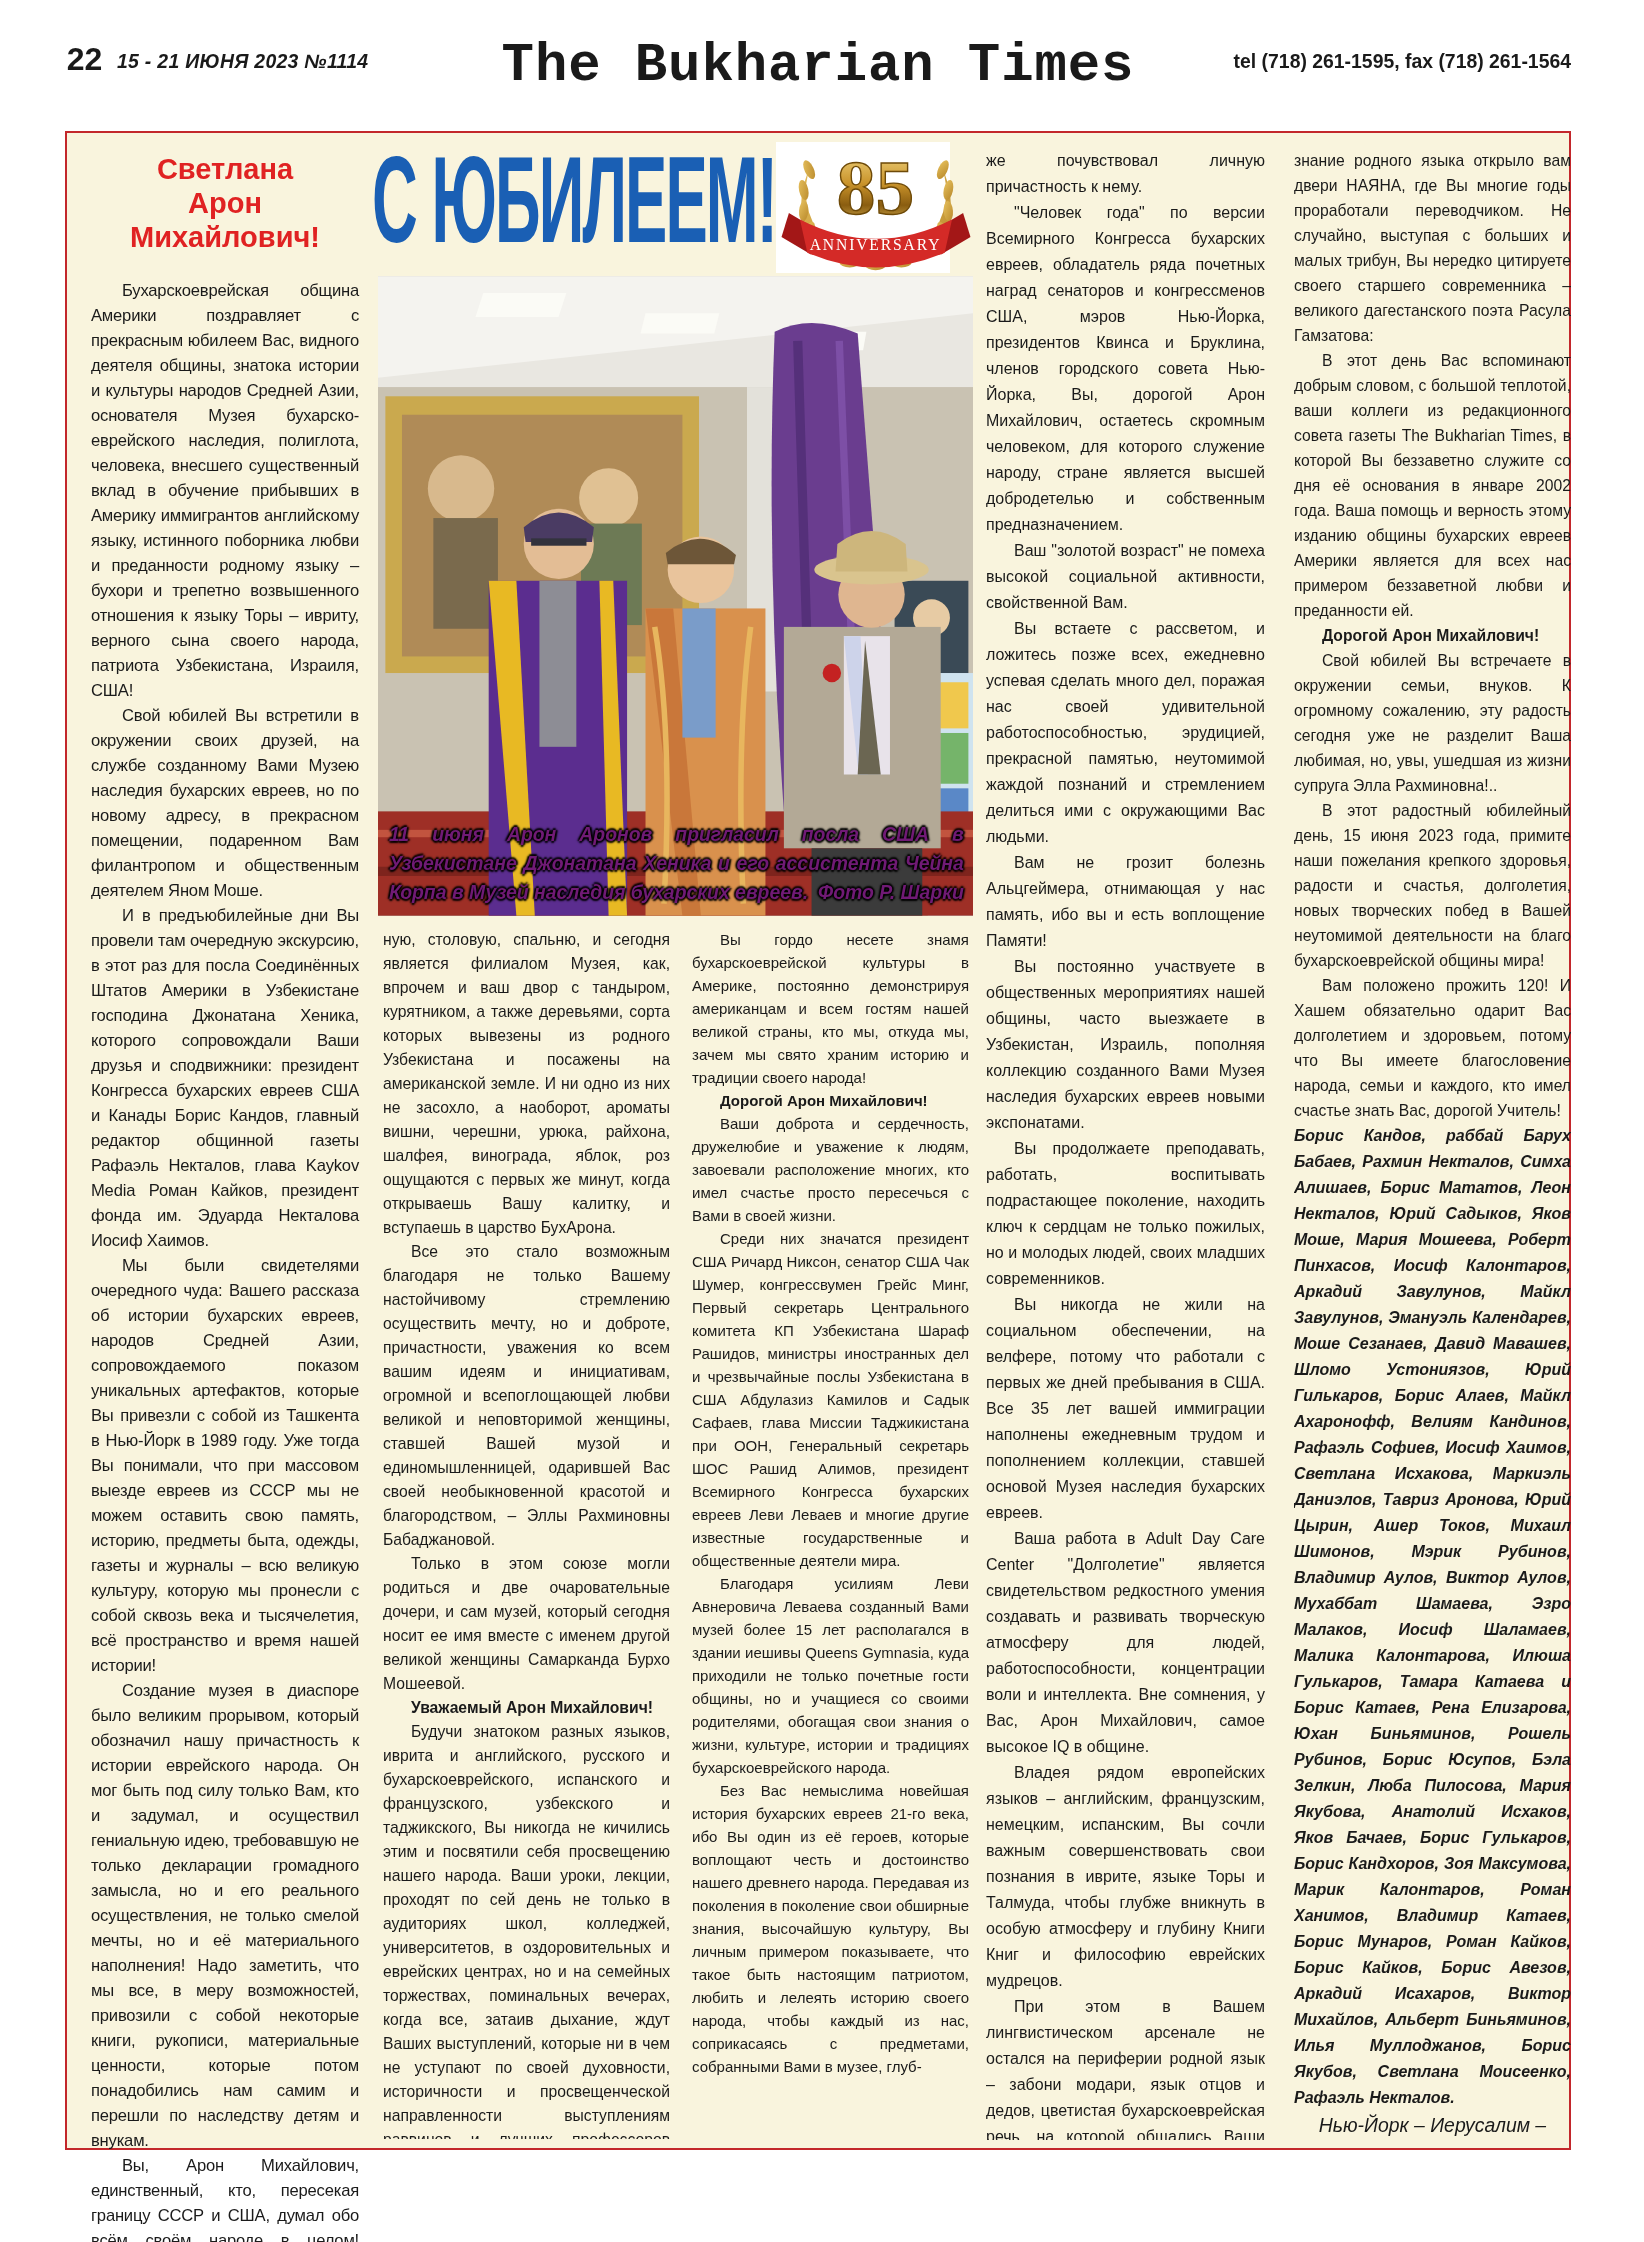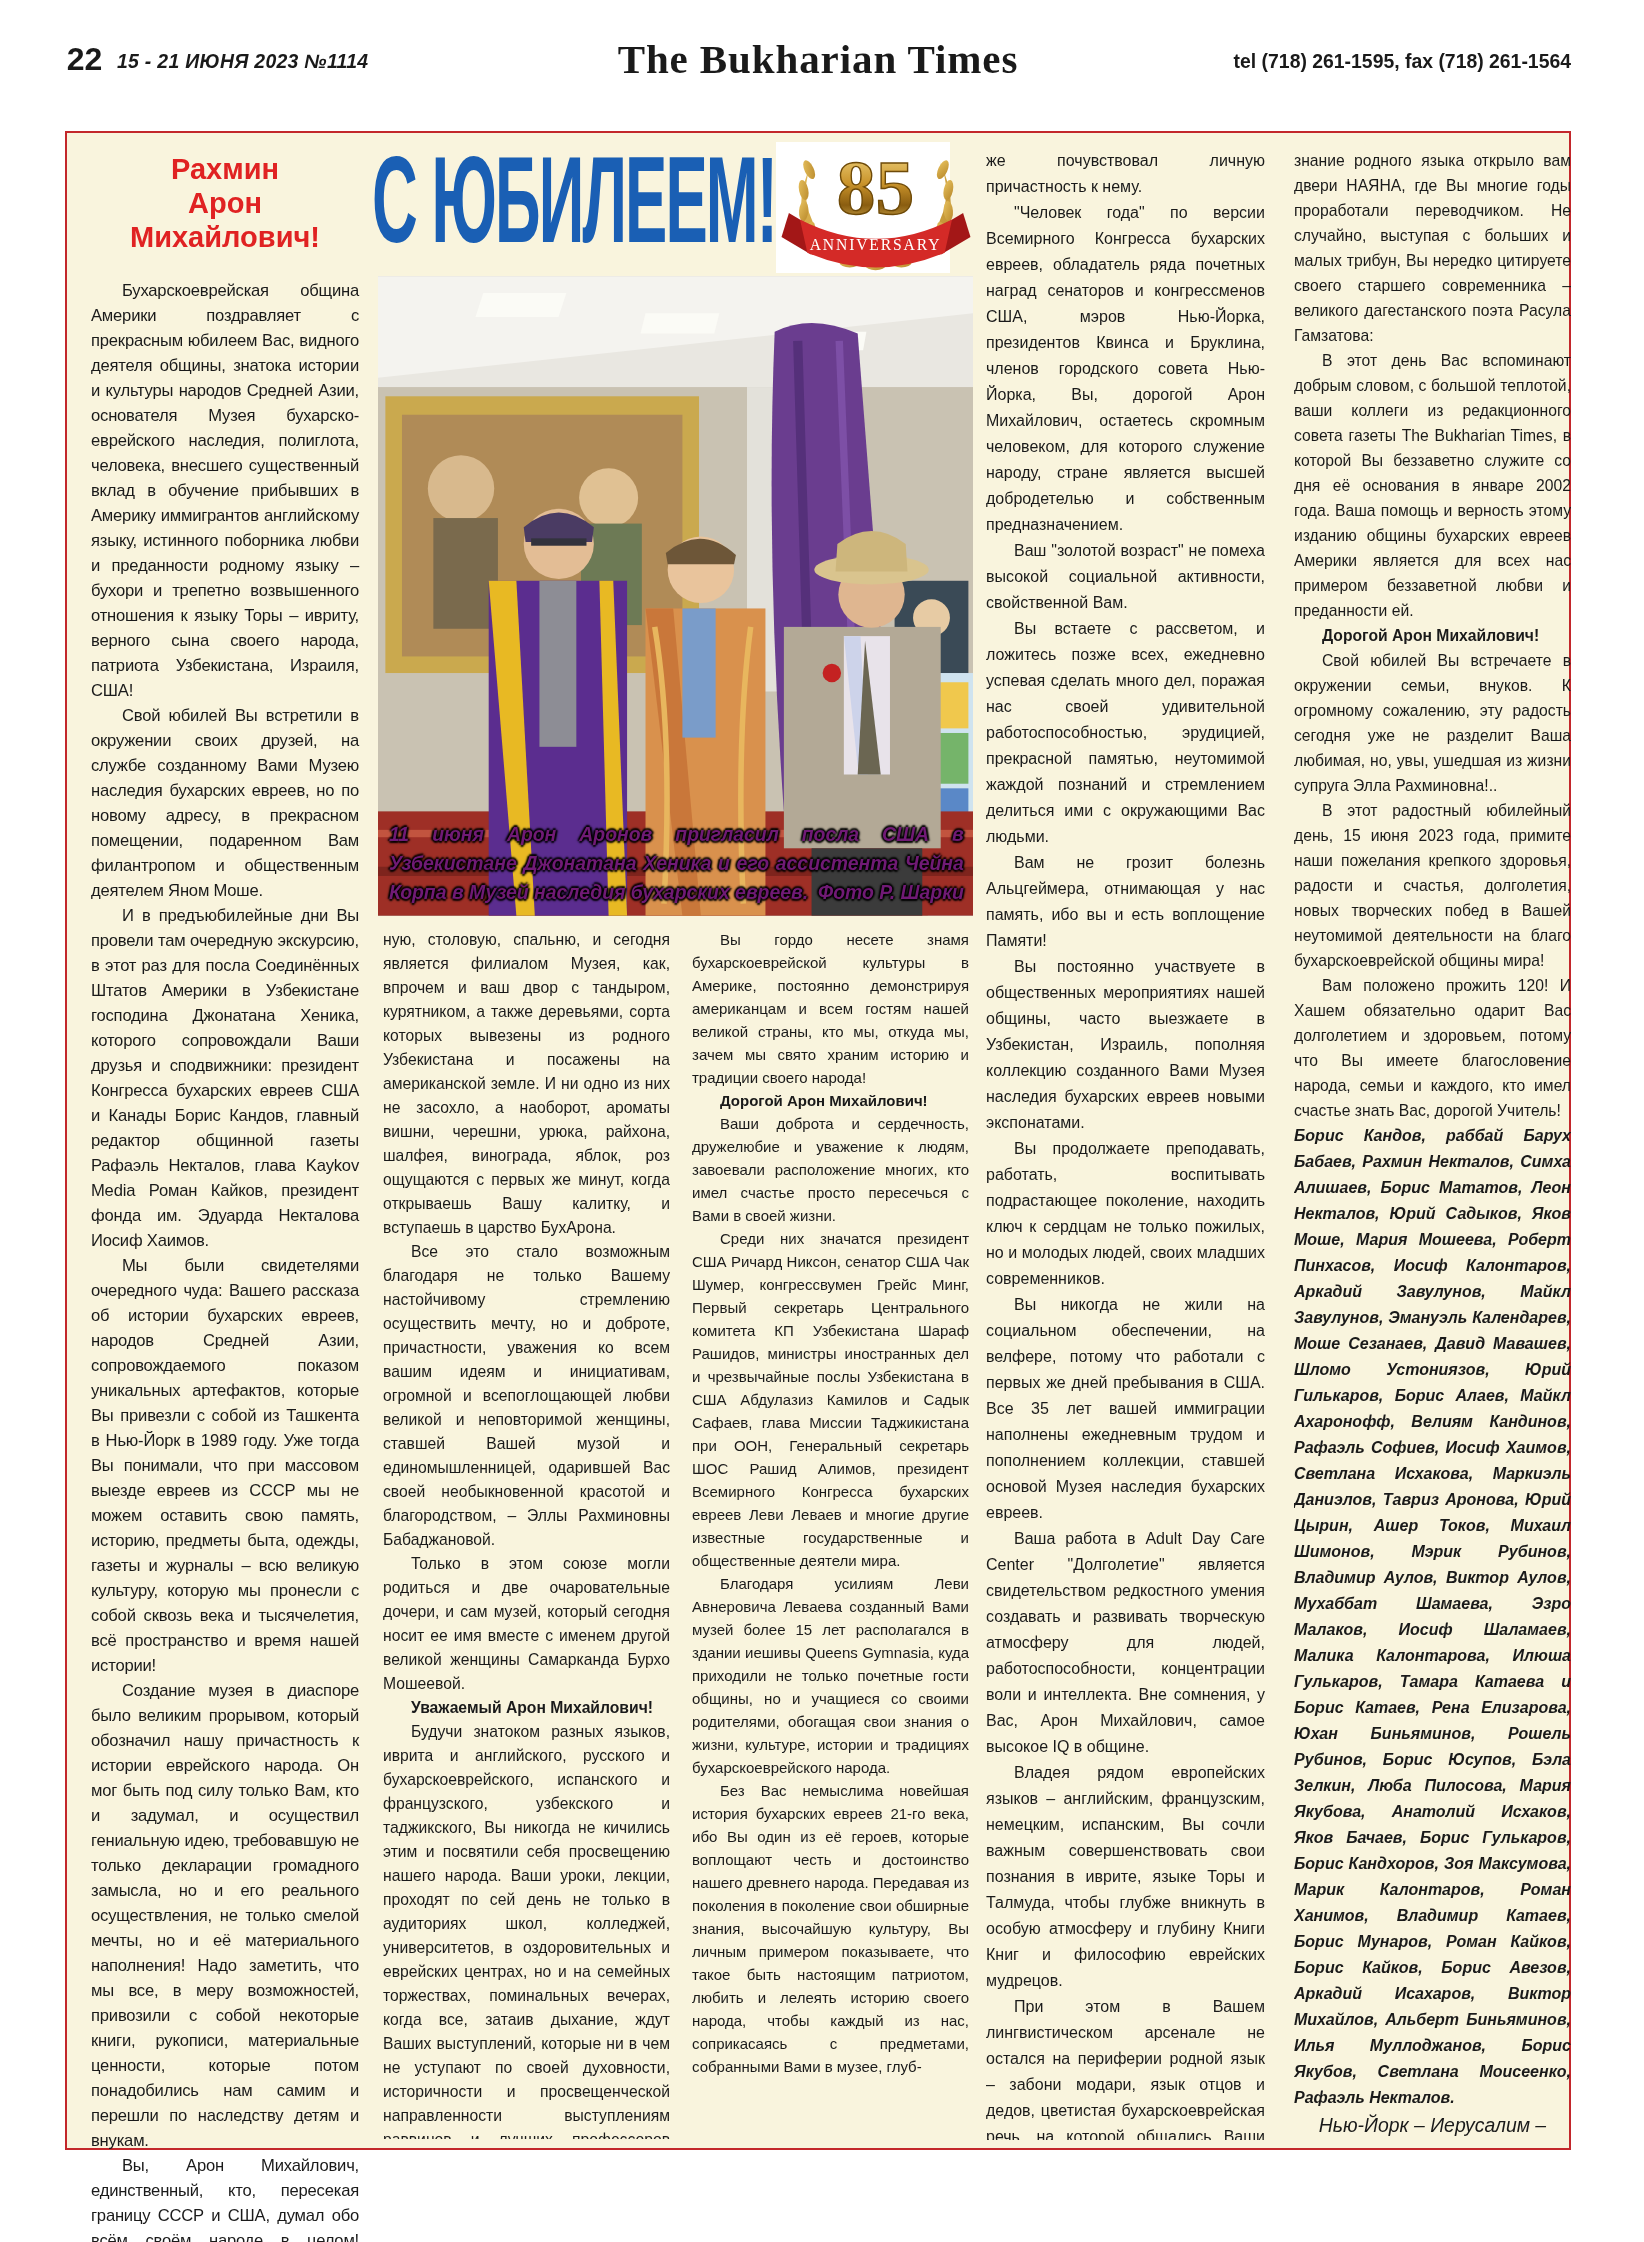--- a/index.html
+++ b/index.html
@@ -5,21 +5,21 @@
   html,body{margin:0;padding:0;}
   body{
     width:1645px;height:2243px;position:relative;background:#ffffff;
     font-family:"Liberation Sans", sans-serif;color:#1a1a1a;overflow:hidden;
   }
   
   .masthead-row{position:absolute;left:65px;top:35px;width:1506px;height:65px;}
   .page-num{position:absolute;left:1.8px;top:6px;font-size:32px;font-weight:bold;}
   .issue-date{position:absolute;left:52px;top:14.8px;font-size:19.4px;font-weight:bold;font-style:italic;letter-spacing:0.3px;}
   .paper-title{position:absolute;left:0;right:0;top:0;text-align:center;
-    font-family:Liberation Serif, serif;font-weight:bold;font-size:41px;letter-spacing:0.9px;}
+    font-family:Liberation Mono, monospace;font-weight:bold;font-size:54px;letter-spacing:0.9px;}
   .contacts{position:absolute;right:0;top:14.8px;font-size:19.4px;font-weight:bold;}
   
   .content-box{
     position:absolute;left:65px;top:131px;width:1506px;height:2019px;
     background:#f9f4dd;border:2.8px solid #c3272b;box-sizing:border-box;
   }
   
   .sidebar{position:absolute;left:24px;top:18.5px;width:268px;}
   .sidebar-heading{color:#e02222;font-weight:bold;font-size:29px;line-height:34px;text-align:center;margin-bottom:24px;}
   .sidebar p{font-size:16.6px;line-height:25px;margin:0;text-align:justify;text-indent:31px;letter-spacing:-0.2px;}
@@ -60,21 +60,21 @@
   <div class="page-num">22</div>
   <div class="issue-date">15 - 21 ИЮНЯ 2023 №1114</div>
   <div class="paper-title">The Bukharian Times</div>
   <div class="contacts">tel (718) 261-1595, fax (718) 261-1564</div>
 </div>
 
 <div class="content-box">
 
   <div class="sidebar">
     <div class="sidebar-heading">
-      <span>Рахмин</span><br>
+      <span>Светлана</span><br>
       <span>Арон Михайлович!</span>
     </div>
     <p>Бухарскоеврейская община Америки поздравляет с прекрасным юбилеем Вас, видного деятеля общины, знатока истории и культуры народов Средней Азии, основателя Музея бухарско-еврейского наследия, полиглота, человека, внесшего существенный вклад в обучение прибывших в Америку иммигрантов английскому языку, истинного поборника любви и преданности родному языку – бухори и трепетно возвышенного отношения к языку Торы – ивриту, верного сына своего народа, патриота Узбекистана, Израиля, США!</p>
     <p>Свой юбилей Вы встретили в окружении своих друзей, на службе созданному Вами Музею наследия бухарских евреев, но по новому адресу, в прекрасном помещении, подаренном Вам филантропом и общественным деятелем Яном Моше.</p>
     <p>И в предъюбилейные дни Вы провели там очередную экскурсию, в этот раз для посла Соединённых Штатов Америки в Узбекистане господина Джонатана Хеника, которого сопровождали Ваши друзья и сподвижники: президент Конгресса бухарских евреев США и Канады Борис Кандов, главный редактор общинной газеты Рафаэль Некталов, глава Kaykov Media Роман Кайков, президент фонда им. Эдуарда Некталова Иосиф Хаимов.</p>
     <p>Мы были свидетелями очередного чуда: Вашего рассказа об истории бухарских евреев, народов Средней Азии, сопровождаемого показом уникальных артефактов, которые Вы привезли с собой из Ташкента в Нью-Йорк в 1989 году. Уже тогда Вы понимали, что при массовом выезде евреев из СССР мы не можем оставить свою память, историю, предметы быта, одежды, газеты и журналы – всю великую культуру, которую мы пронесли с собой сквозь века и тысячелетия, всё пространство и время нашей истории!</p>
     <p>Создание музея в диаспоре было великим прорывом, который обозначил нашу причастность к истории еврейского народа. Он мог быть под силу только Вам, кто и задумал, и осуществил гениальную идею, требовавшую не только декларации громадного замысла, но и его реального осуществления, не только смелой мечты, но и её материального наполнения! Надо заметить, что мы все, в меру возможностей, привозили с собой некоторые книги, рукописи, материальные ценности, которые потом понадобились нам самим и перешли по наследству детям и внукам.</p>
     <p>Вы, Арон Михайлович, единственный, кто, пересекая границу СССР и США, думал обо всём своём народе в целом! Перевезенная Вами коллекция, ставшая основой создания музея, долгие годы находилась в Вашей квартире в Рего-Парке, затем в вашем новом доме на Wetherole Street, который был завален будущими экспонатами от бейсмента до третьего этажа, включая гости-</p>
   </div>
 

